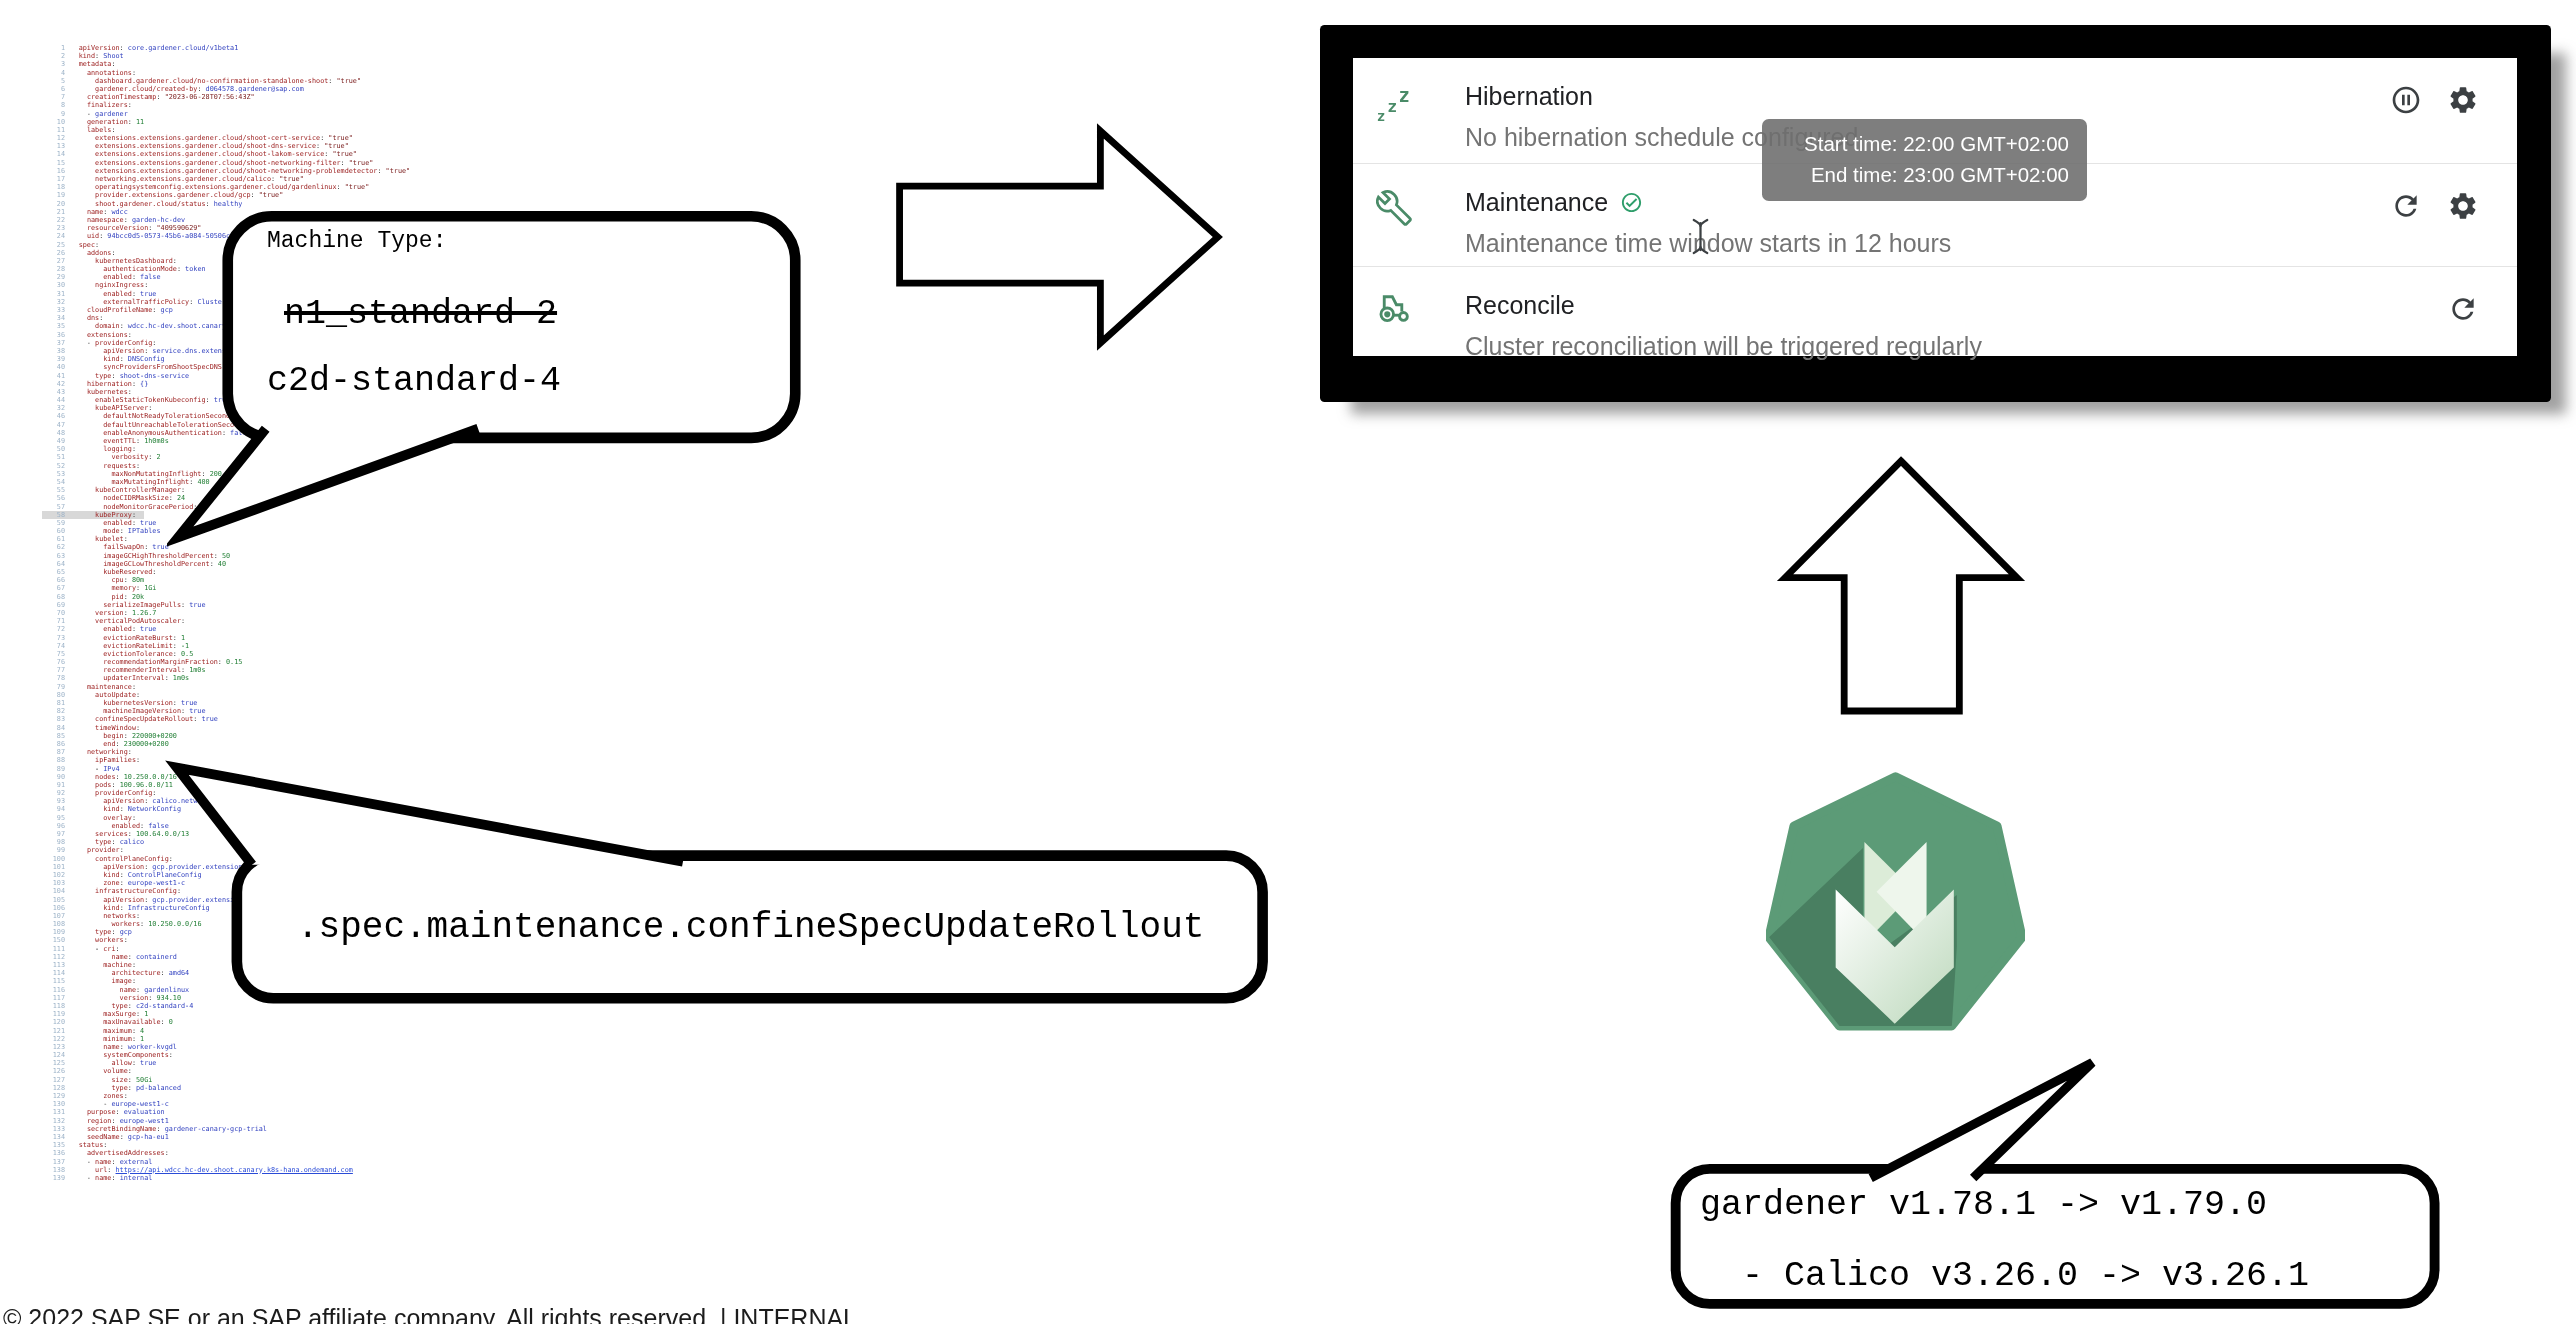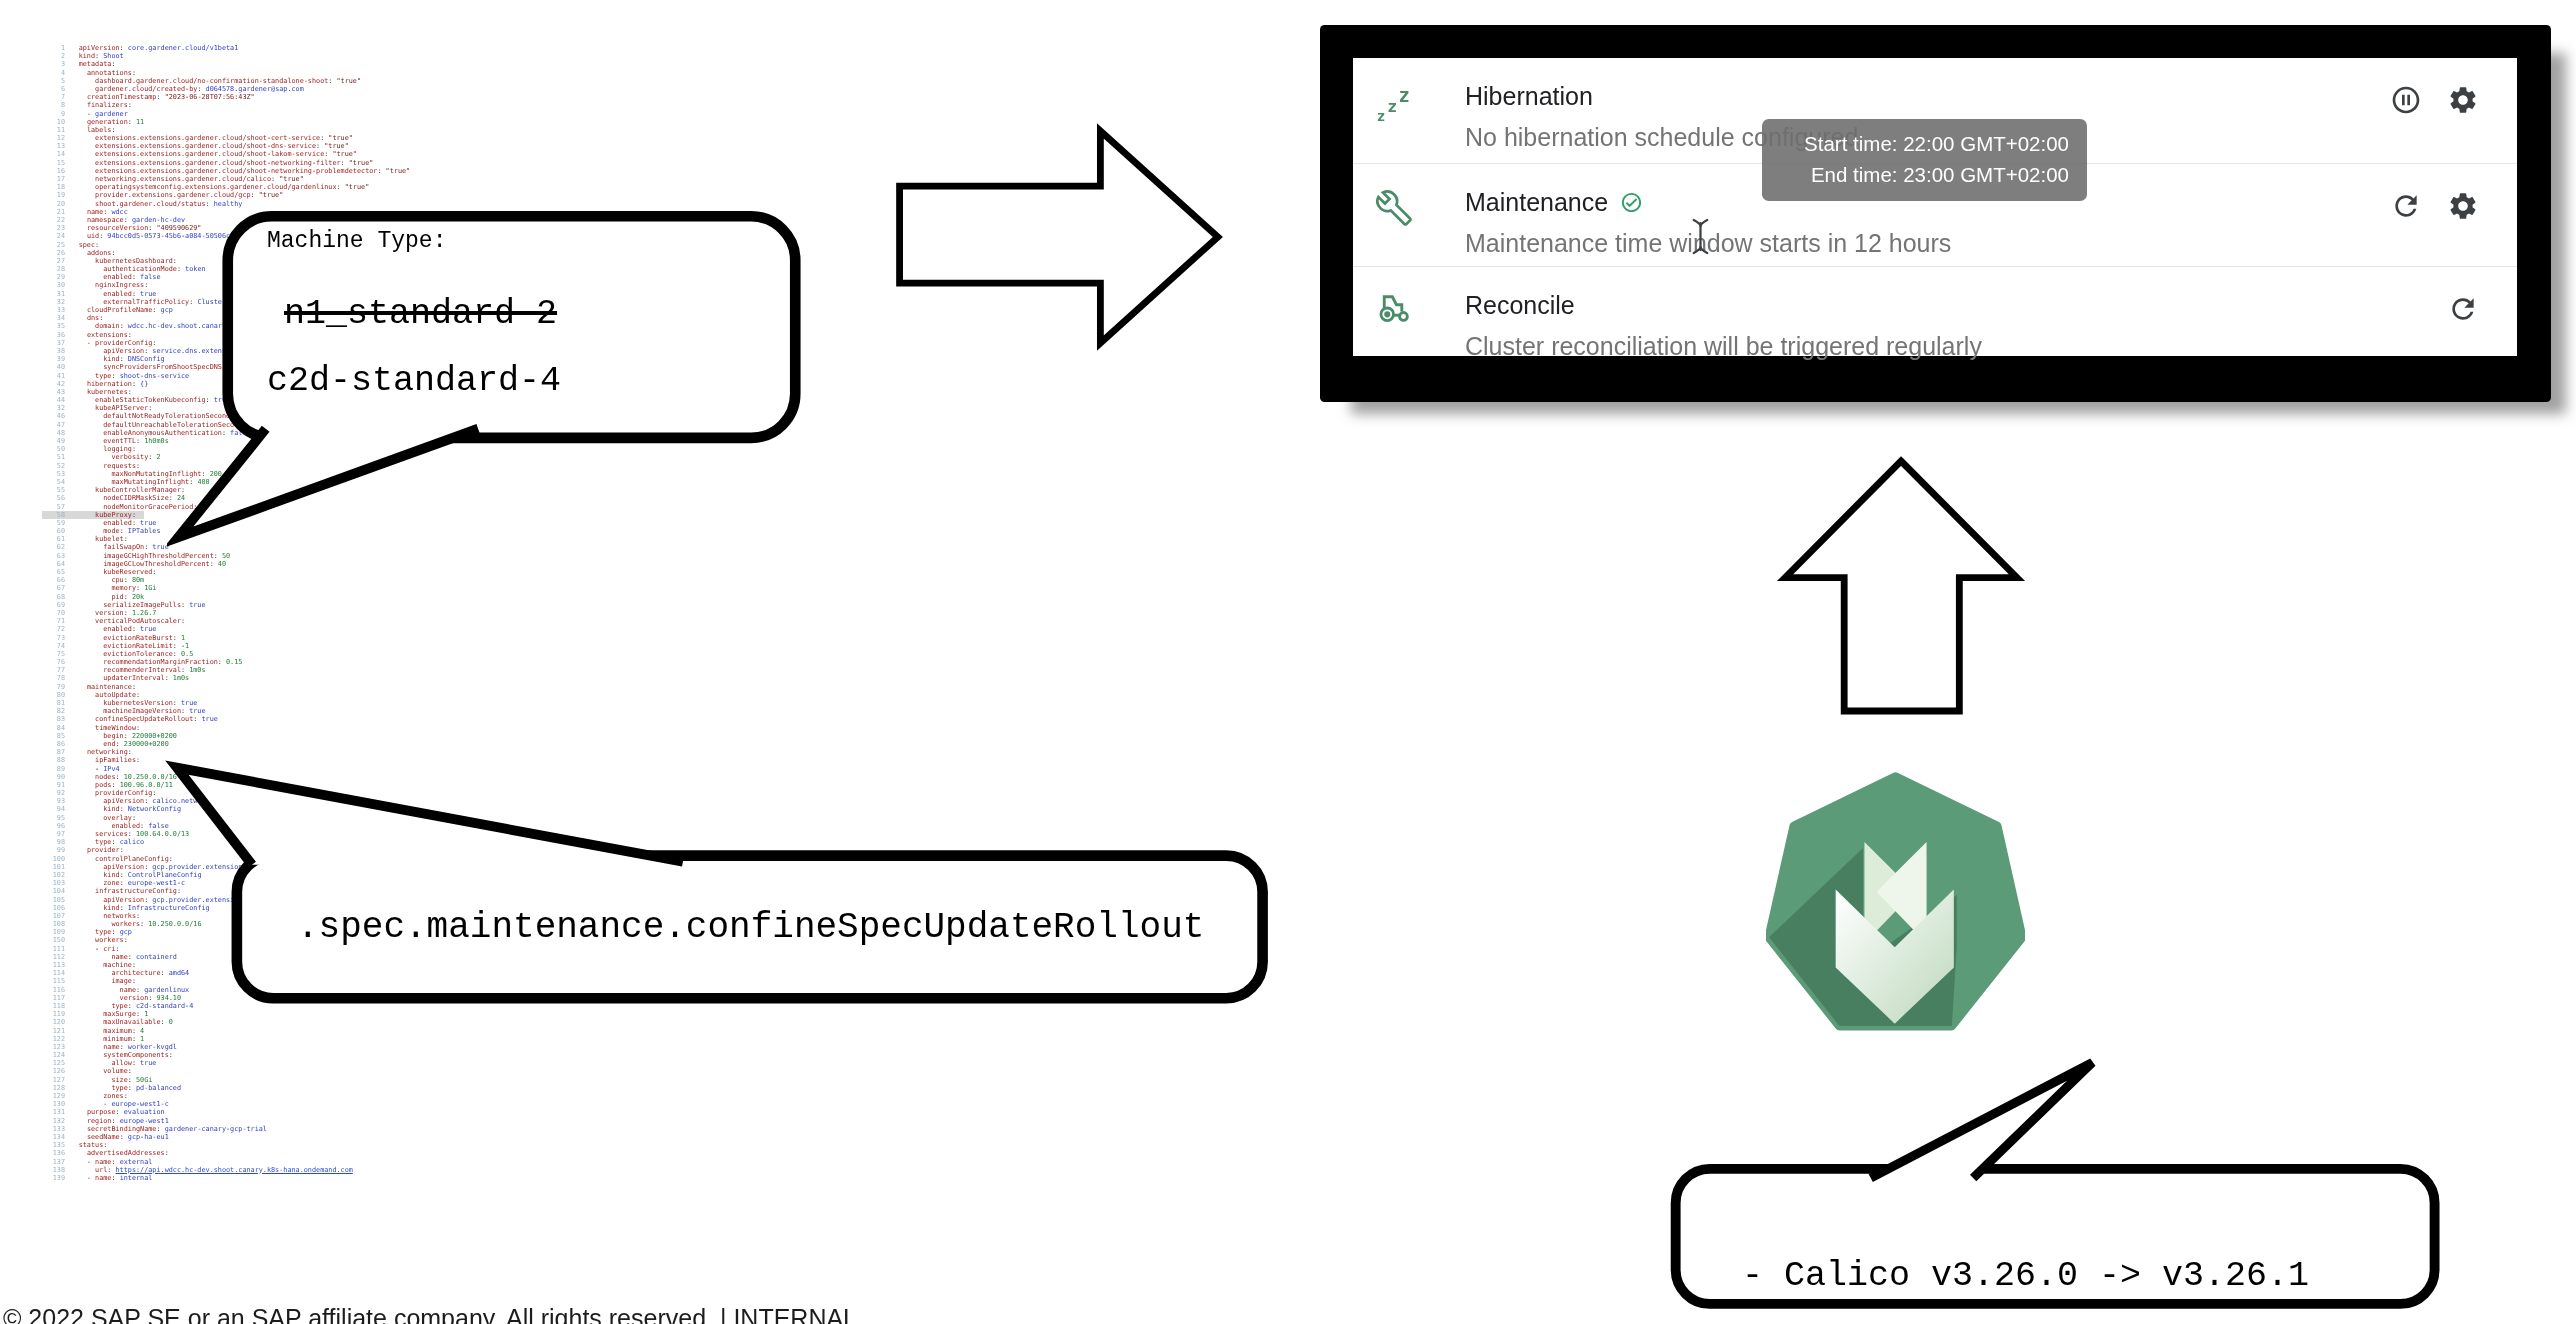--- a/index.html
+++ b/index.html
@@ -327,18 +327,19 @@
       <polygon points="130,92 130,226 196,158" fill="#dcecd8"></polygon>
       <polygon points="212,92 212,226 146,158" fill="#eef6ec"></polygon>
       <path d="M92 155 L170 231 L248 155 L248 258 L170 332 L92 258 Z" fill="url(#gradTulip)"></path>
     </g>
   </svg>
 
   <svg class="abs" style="left:1662px;top:1051px;" width="850" height="266" viewBox="0 0 1120 350">
     <rect x="18" y="155" width="1000" height="178" rx="45" fill="#fff" stroke="#000" stroke-width="13"></rect>
     <path d="M275 167 L567 15 L410 167" fill="#fff" stroke="#000" stroke-width="12"></path>
   </svg>
+  <div class="bubble-text" style="left:1700px;top:1185px;font-size:35px;">gardener v1.78.1 -&gt; v1.79.0</div>
   <div class="bubble-text" style="left:1700px;top:1241px;font-size:35px;margin-top:15px;">  - Calico v3.26.0 -&gt; v3.26.1</div>
 
   <div id="footer">© 2022 SAP SE or an SAP affiliate company. All rights reserved.  |  INTERNAL</div>
 
 </div>
 
 
 </body></html>

